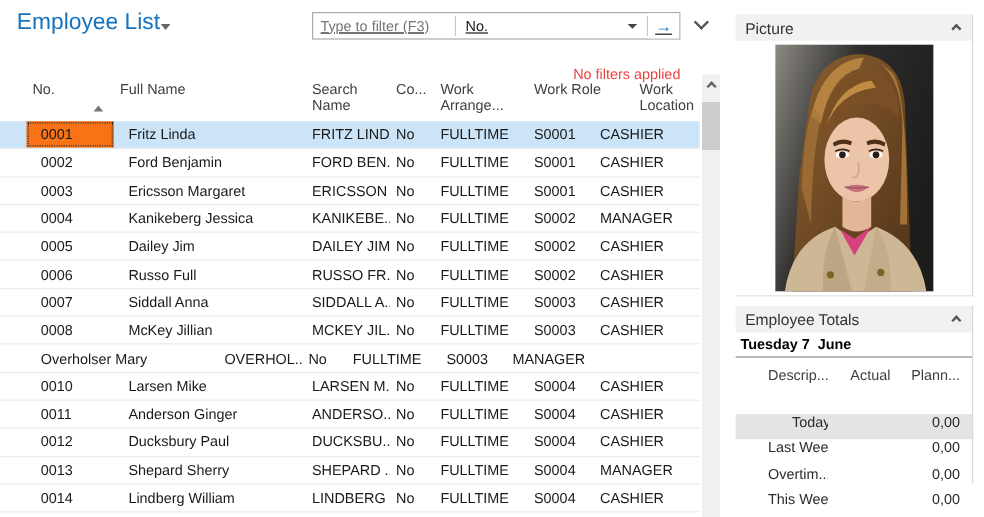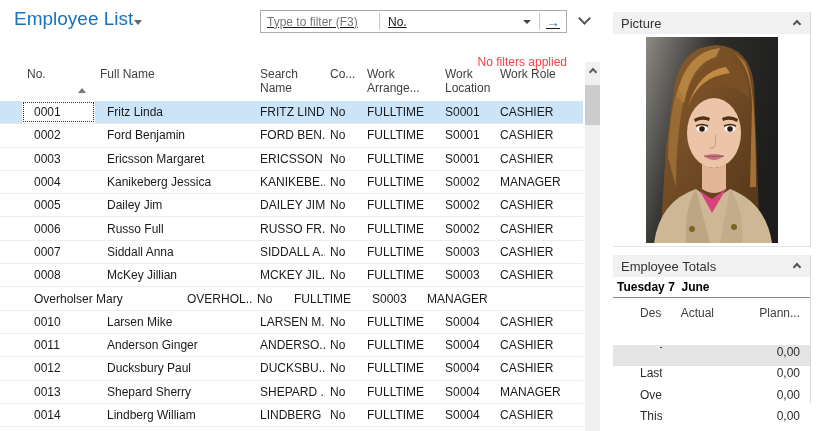--- a/index.html
+++ b/index.html
@@ -39,21 +39,21 @@
   .c-co   { width:37px; }
   .c-arr  { width:78px; }
   .c-loc  { width:55px; }
   .c-role { width:88px; }
   .sort-asc { position:absolute; left:56px; top:26px; width:0; height:0;
     border-left:4px solid transparent; border-right:4px solid transparent; border-bottom:5px solid #777; }
   .row { display:flex; height:23.3px; align-items:center; border-bottom:1px solid #ececec; cursor:pointer; }
   .row > div { padding-left:5px; white-space:nowrap; overflow:hidden; height:100%; display:flex; align-items:center; }
   .row .c-no, .row .c-full { padding-left:12px; }
   .row.sel { background:#cbe4f7; }
-  .row.sel .c-no { background:#ffffff; outline:1px dotted #333; outline-offset:-2px; }
+  .row.sel .c-no { background:#f97316; outline:1px dotted #333; outline-offset:-2px; }
 
   
   .vscroll { position:absolute; left:585px; top:62px; width:15px; height:369px; background:#f0f0f0; cursor:pointer; }
   .scroll-up { height:16px; display:flex; align-items:center; justify-content:center; }
   .chev-up { width:6px; height:6px; border-left:2px solid #606060; border-top:2px solid #606060; transform:rotate(45deg); margin-top:3px; }
   .scroll-thumb { position:absolute; left:0; top:23px; width:15px; height:40px; background:#cdcdcd; }
 
   
   .factboxes { position:absolute; left:613px; top:0; width:198px; height:431px; }
   .fb-header { height:22px; background:#f1f1f1; display:flex; align-items:center;
@@ -62,21 +62,21 @@
   .fb-picture { position:absolute; top:12px; left:0; width:198px; border-right:1px solid #d9d9d9; }
   .fb-pic-body { height:213px; background:#fff; border-bottom:1px solid #e3e3e3;
     display:flex; justify-content:center; padding-top:3px; }
   .fb-totals { position:absolute; top:255px; left:0; width:198px; height:148px; border-right:1px solid #d9d9d9; }
   .totals-date { height:21px; line-height:20px; font-weight:bold; padding-left:4px;
     border-bottom:1px solid #8c8c8c; white-space:pre; color:#000; }
   .t-row { display:flex; align-items:flex-start; height:21.5px; padding-right:10px; color:#2b2b2b; }
   .t-cols { margin-top:8px; color:#404040; }
   .t-desc { flex:1; padding-left:27px; white-space:nowrap; overflow:hidden; }
   .t-actual { width:52px; text-align:right; }
-  .t-plan { width:58px; text-align:right;margin-left:28px; }
+  .t-plan { width:58px; text-align:right; }
   .totals-body { margin-top:17px; }
   .t-row.hl { background:#e4e4e4;padding-left:20px; }
 </style>
 </head>
 <body>
 
 <div class="app">
 
   <div class="page-title">Employee List</div>
   <div class="title-caret"></div>
@@ -100,22 +100,22 @@
     <div class="grid-header">
       <div class="hcell c-gut"></div>
       <div class="hcell c-no">
         <span>No.</span>
         <span class="sort-asc"></span>
       </div>
       <div class="hcell c-full">Full Name</div>
       <div class="hcell c-srch">Search Name</div>
       <div class="hcell c-co">Co...</div>
       <div class="hcell c-arr">Work Arrange...</div>
+      <div class="hcell c-role">Work Role</div>
       <div class="hcell c-loc">Work Location</div>
-      <div class="hcell c-role">Work Role</div>
     </div>
     <div>
         <div class="row sel">
       <div class="c-gut"></div>
       <div class="c-no">0001</div>
       <div class="c-full">Fritz Linda</div>
       <div class="c-srch">FRITZ LINDA</div>
       <div class="c-co">No</div>
       <div class="c-arr">FULLTIME</div>
       <div class="c-loc">S0001</div>

